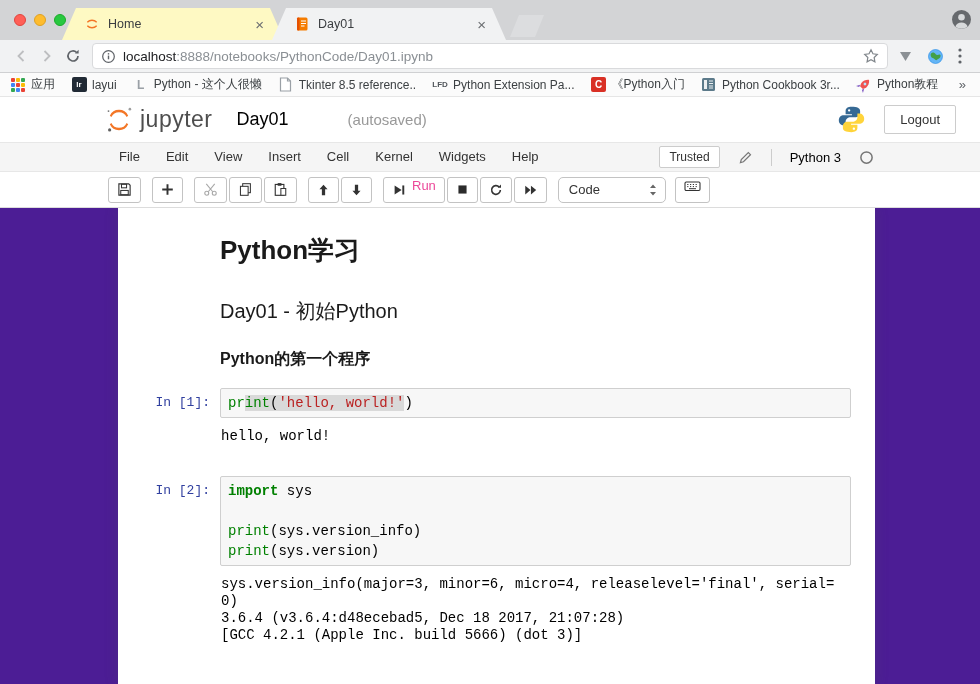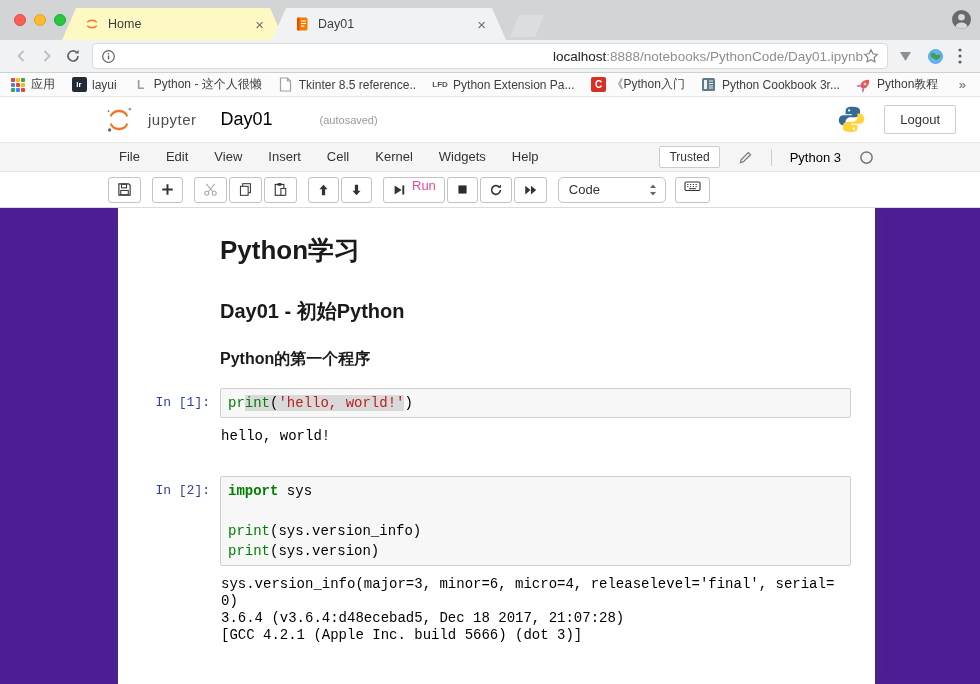--- a/index.html
+++ b/index.html
@@ -22,21 +22,21 @@
   .tab .title { font-size:12.5px; color:#3a3d40; flex:1; white-space:nowrap; overflow:hidden; }
   .tab .close { font-size:15px; color:#6b6e71; line-height:1; padding:0 2px; cursor:default; }
   .newtab { width:34px; height:22px; background:#dcdddf; margin:0 0 3px 16px;
     clip-path:polygon(9px 0, 100% 0, calc(100% - 9px) 100%, 0 100%); }
   .profile-btn { position:absolute; right:8px; top:9px; width:21px; height:21px; }
 
   .navrow { height:33px; background:#f1f2f3; display:flex; align-items:center; padding:0 8px;
     border-bottom:1px solid #cfd0d2; }
   .navbtn { width:26px; height:26px; display:flex; align-items:center; justify-content:center; }
   .omnibox { flex:0 0 796px; height:26px; background:#fff; border:1px solid #d9dadc; border-radius:4px;
-    margin-left:6px; display:flex; align-items:center; padding:0 8px;text-align:right; }
+    margin-left:6px; display:flex; align-items:center; padding:0 8px; }
   .omnibox .url { font-size:13.5px; margin-left:7px; flex:1; white-space:nowrap; overflow:hidden; }
   .url .host { color:#202124; }
   .url .rest { color:#8a8f94; }
   .ext-icons { display:flex; align-items:center; margin-left:10px; gap:14px; }
 
   .bookmarksbar { height:24px; background:#fbfbfb; border-bottom:1px solid #e6e6e6;
     display:flex; align-items:center; padding:0 10px; }
   .bookmark { display:flex; align-items:center; margin-right:16px; white-space:nowrap; }
   .bookmark .bicon { width:16px; height:16px; margin-right:5px; display:flex; align-items:center; justify-content:center; }
   .bookmark .blabel { font-size:12px; color:#3c4043; }
@@ -44,23 +44,23 @@
 
   
   .sq { display:inline-flex; align-items:center; justify-content:center; border-radius:2px;
     font-weight:bold; color:#fff; }
   .grid9 { display:grid; grid-template-columns:repeat(3,4px); grid-template-rows:repeat(3,4px); gap:1px; }
   .grid9 i { border-radius:1px; }
 
   
   .jp-header { height:45px; background:#fff; display:flex; align-items:center; padding:0 24px 0 104px; }
   .jp-brandrow { display:flex; align-items:baseline; }
-  .jp-wordmark { font-size:15px; color:#4e4e4e; letter-spacing:.5px; margin-left:14px; }
+  .jp-wordmark { font-size:23px; color:#4e4e4e; letter-spacing:.5px; margin-left:6px; }
   .jp-title { font-size:18px; color:#000; margin-left:24px; }
-  .jp-autosave { font-size:11px; color:#999; margin-left:8px;padding-left:39px; }
+  .jp-autosave { font-size:15px; color:#999; margin-left:20px;padding-left:39px; }
   .jp-header-right { margin-left:auto; display:flex; align-items:center; }
   .logout-btn { font-size:13px; color:#333; background:#fff; border:1px solid #ccc; border-radius:2px;
     padding:6px 15px; margin-left:18px; }
 
   .jp-menubar { height:30px; background:#f5f5f5; border-top:1px solid #e7e7e7; border-bottom:1px solid #e7e7e7;
     display:flex; align-items:center; padding:0 106px; font-size:13px; color:#333; }
   .menu-item { padding:0 13px; line-height:28px; }
   .menubar-right { margin-left:auto; display:flex; align-items:center; gap:18px; }
   .trusted-btn { font-size:12px; color:#333; background:#fff; border:1px solid #ccc; border-radius:2px;
     padding:3px 9px; }
@@ -80,21 +80,21 @@
   
   .site { height:476px; background:#4c1d95; overflow:hidden; }
   .nb-container { margin-left:118px; width:757px; min-height:100%; background:#fff;
     box-shadow:0 0 12px 1px rgba(87,87,87,.2); padding:14px 0 30px 0; }
   .cell { display:flex; padding:5px 22px 5px 0; border:1px solid transparent; border-radius:2px; margin:0 1px; }
   .prompt { flex:0 0 100px; text-align:right; padding-right:10px; padding-top:5px;
     font-family:"Liberation Mono","DejaVu Sans Mono",monospace; font-size:13px; color:#303f9f; line-height:19px;
     white-space:nowrap; }
   .content { flex:1; min-width:0; }
   .content h1 { font-size:26px; line-height:32px; color:#1a1a1a; margin:6px 0 18px; font-weight:bold; }
-  .content h2 { font-size:20px; line-height:26px; color:#1a1a1a; margin:16px 0 12px; font-weight:bold; }
+  .content h2 { font-size:20px; line-height:26px; color:#1a1a1a; margin:16px 0 12px; font-weight:normal; }
   .content h3 { font-size:16px; line-height:22px; color:#1a1a1a; margin:0 0 6px; font-weight:bold; }
   .cell.md2 .content h2 { margin-top:2px; }
   .cell.mdlater .content h3 { margin-top:20px; }
   .input-area { background:#f7f7f7; border:1px solid #cfcfcf; border-radius:2px; padding:4px 7px;
     font-family:"Liberation Mono","DejaVu Sans Mono",monospace; font-size:14px; line-height:20px; color:#000; }
   .cm-line { min-height:20px; white-space:pre; }
   .tok-kw { color:#008000; font-weight:bold; }
   .tok-fn { color:#008000; }
   .tok-str { color:#ba2121; }
   .tok-p { color:#000; }

